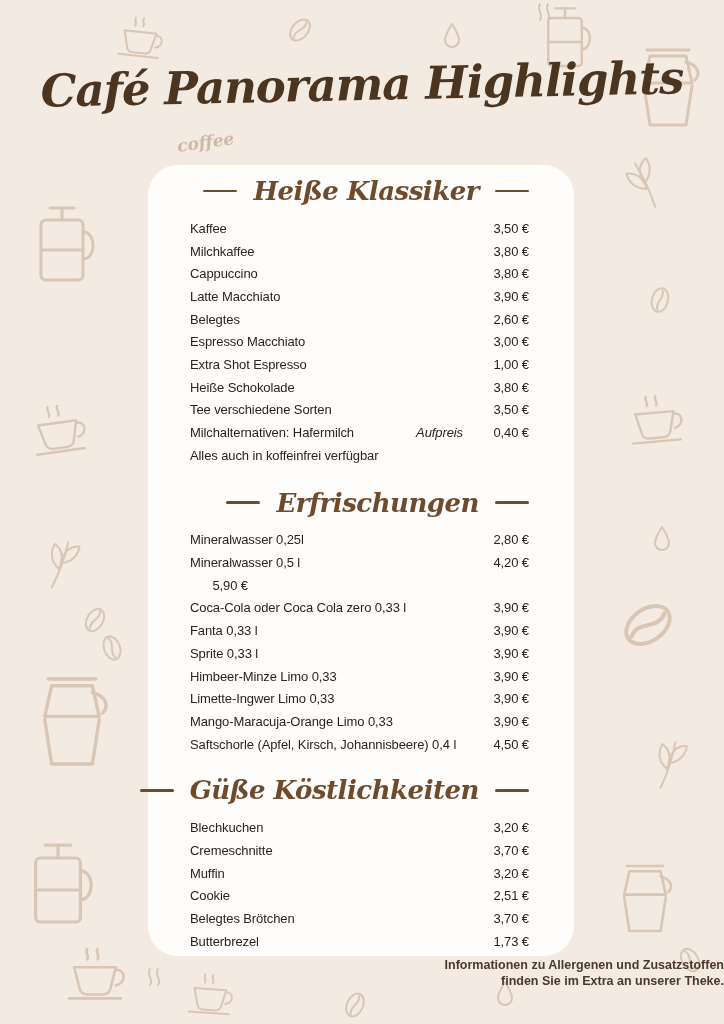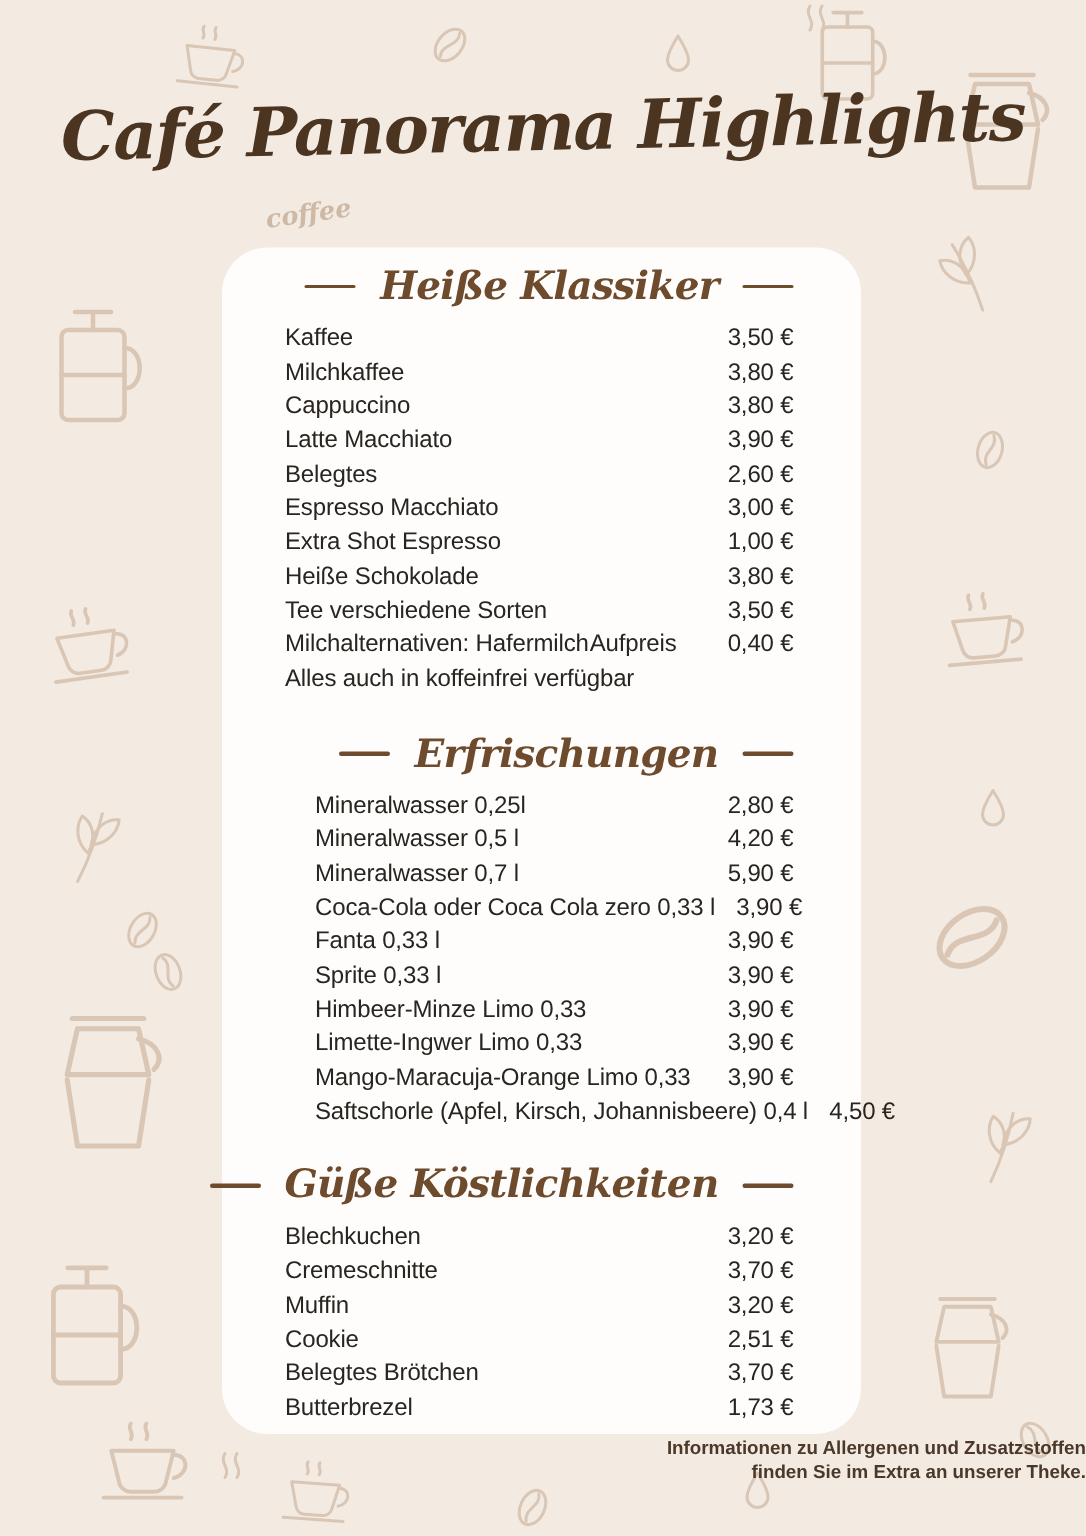--- a/index.html
+++ b/index.html
@@ -49,29 +49,29 @@
   }
   .section-heading .txt{
     font-family:"DejaVu Serif", serif;
     font-style:italic;font-weight:700;
     font-size:26px;letter-spacing:-0.5px;
     white-space:nowrap;
   }
   .dash{width:34px;height:2.5px;background:var(--heading);border-radius:2px;flex:0 0 auto;}
   .items{margin-top:6px;}
   .menu-section + .menu-section{margin-top:15px;}
-  .menu-section:nth-child(2){margin-top:16px;margin-left:20px;}
+  .menu-section:nth-child(2){margin-top:16px;}
   .row{
-    display:flex;align-items:flex-start;
+    display:flex;align-items:center;
     height:22.7px;
-    font-size:16px;color:var(--item_text);
+    font-size:13px;color:var(--item_text);
     letter-spacing:-0.1px;
   }
   .row .name{flex:1 1 auto;white-space:nowrap;}
-  .row .note{flex:0 0 auto;margin-right:20px;}
+  .row .note{flex:0 0 auto;margin-right:8px;font-style:italic;}
   .row .price{flex:0 0 auto;width:58px;text-align:right;white-space:nowrap;}
   .footer{
     position:absolute;left:0;right:0;top:958px;
     text-align:right;
     font-size:12.5px;font-weight:700;
     line-height:15.5px;
     color:var(--footer_text);
   }
 </style>
 </head>
@@ -239,21 +239,20 @@
     <span class="price">2,80 €</span>
   </div>
 
   <div class="row">
     <span class="name">Mineralwasser 0,5 l</span>
 
     <span class="price">4,20 €</span>
   </div>
 
   <div class="row">
-    <span class="name">Mineralwasser 0,7 l</span>
 
     <span class="price">5,90 €</span>
   </div>
 
   <div class="row">
     <span class="name">Coca-Cola oder Coca Cola zero 0,33 l</span>
 
     <span class="price">3,90 €</span>
   </div>
 

